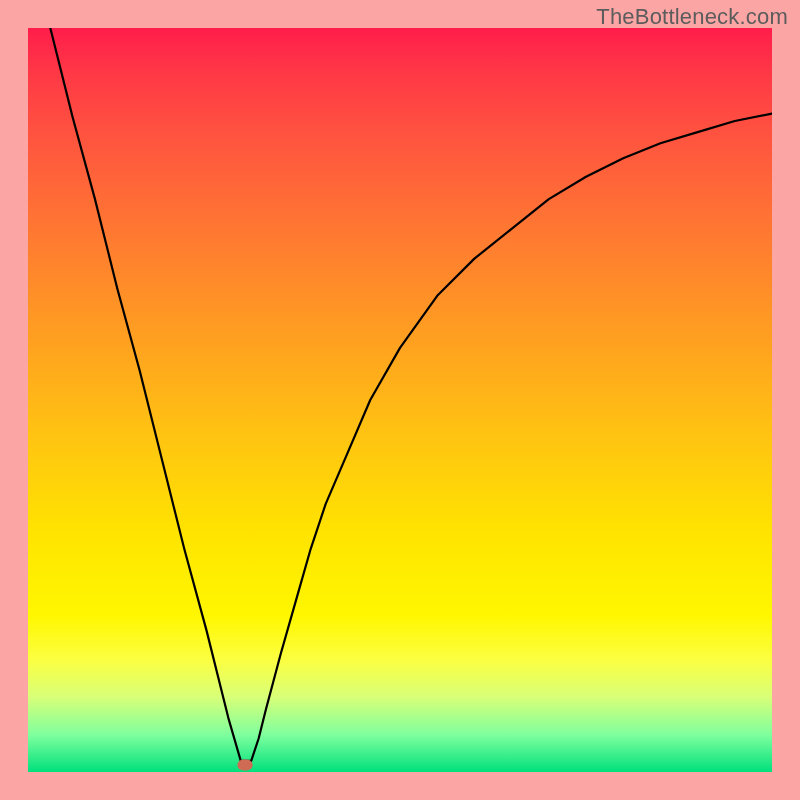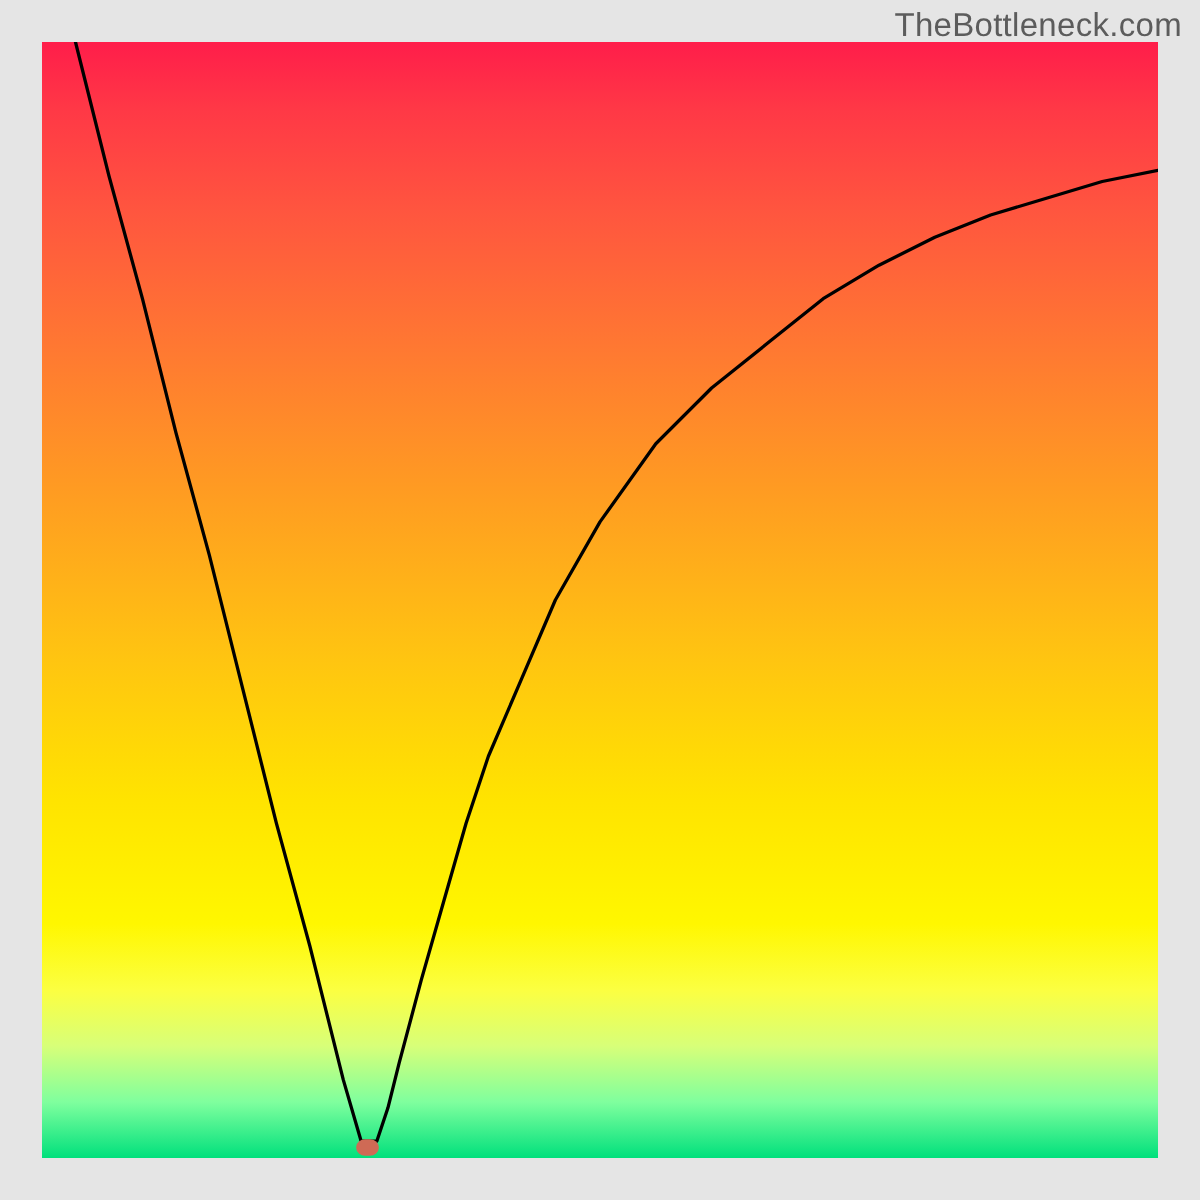--- a/index.html
+++ b/index.html
@@ -1,21 +1,21 @@
 <!DOCTYPE html>
 <html><head>
 <meta charset="utf-8">
 <style>
   * { margin: 0; padding: 0; box-sizing: border-box; }
   html, body { width: 800px; height: 800px; background: #000; overflow: hidden; }
   .frame {
     position: relative;
     width: 800px;
     height: 800px;
-    background: #e5e5e5;
+    background: #fca5a5;
   }
   .watermark {
     position: absolute;
     top: 4px;
     right: 12px;
     font-family: Arial, Helvetica, sans-serif;
     font-size: 22px;
     color: #5c5c5c;
     letter-spacing: 0.2px;
     user-select: none;

